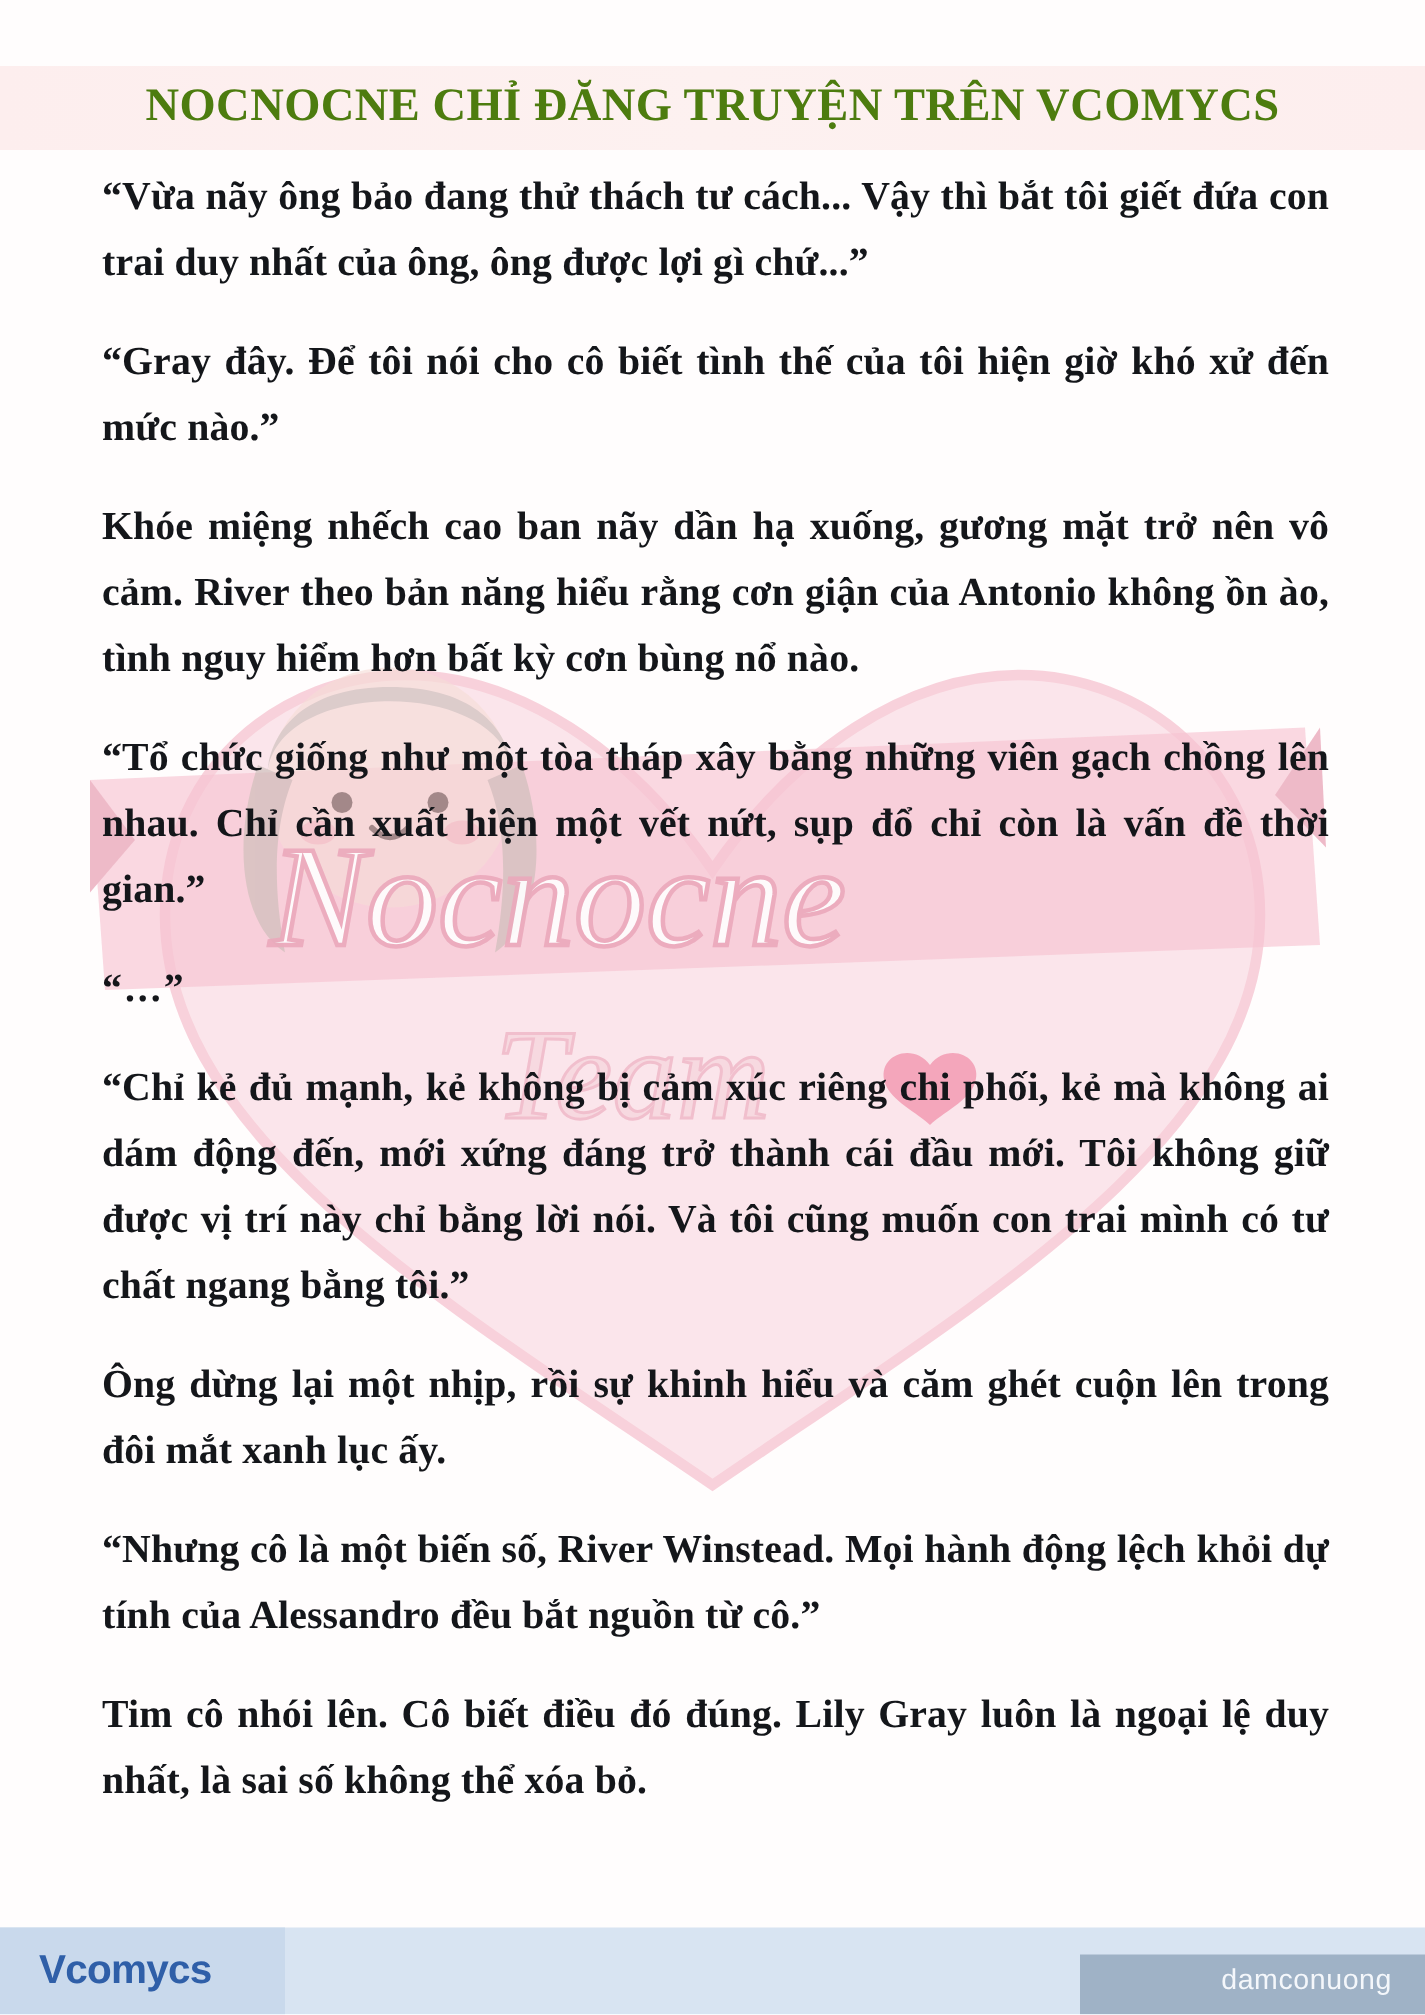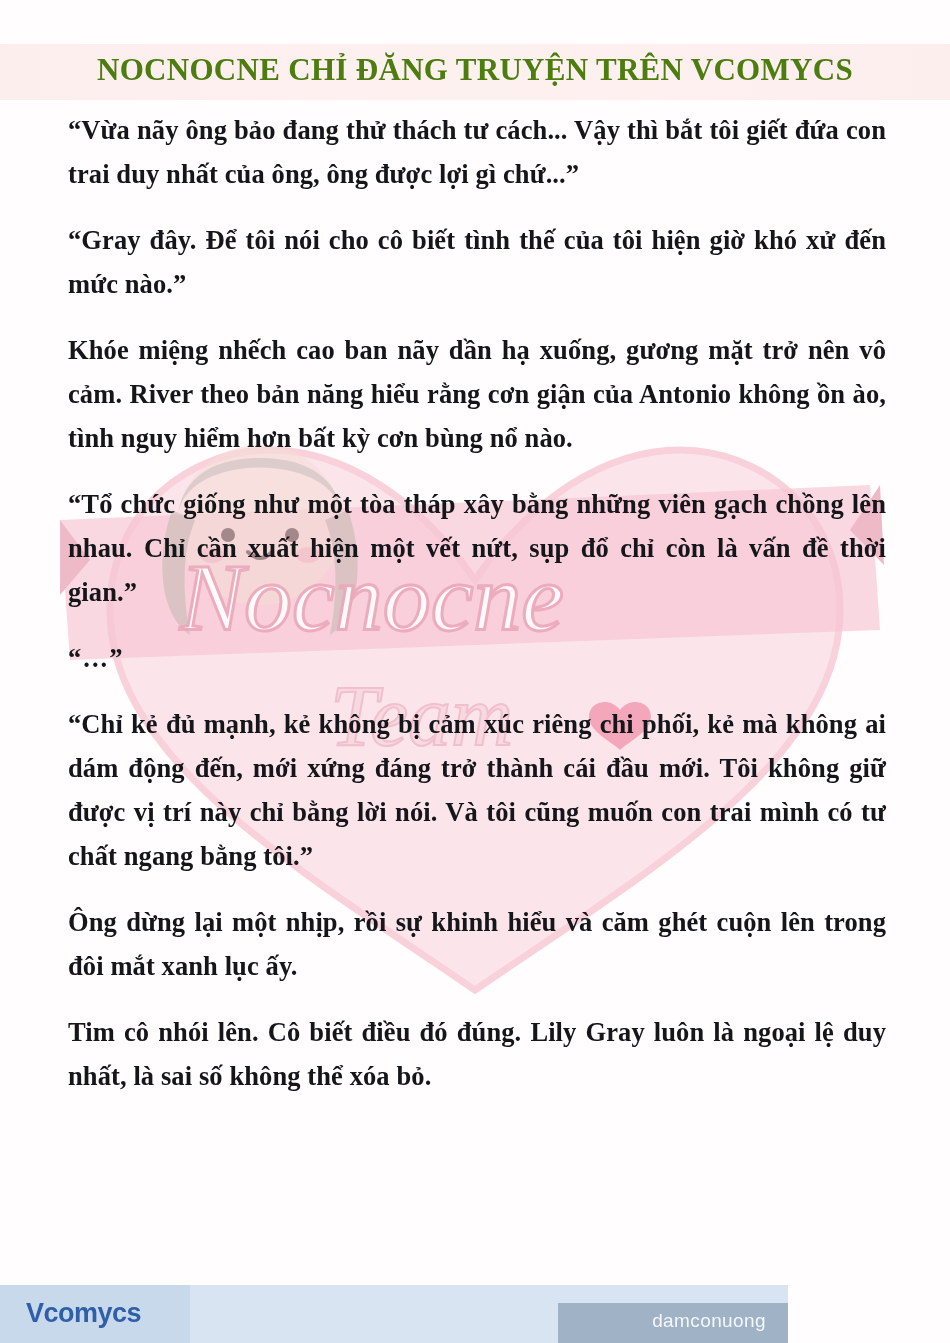--- a/index.html
+++ b/index.html
@@ -83,21 +83,21 @@
   .para.last { margin-bottom: 16px; }
   .para.ellipsis {
     letter-spacing: 2px;
   }
 
   
   .footer {
     position: absolute;
     left: 0;
     bottom: 0;
-    width: 788px;
+    width: 950px;
     height: 58px;
     background: #d8e4f2;
     z-index: 4;
     margin-top: 36px;
   }
   .footer-left {
     position: absolute;
     left: 0;
     bottom: 0;
     width: 190px;
@@ -173,20 +173,21 @@
   <div class="header-title">NOCNOCNE CHỈ ĐĂNG TRUYỆN TRÊN VCOMYCS</div>
 
   <div class="content">
     <p class="para">“Vừa nãy ông bảo đang thử thách tư cách... Vậy thì bắt tôi giết đứa con trai duy nhất của ông, ông được lợi gì chứ...”</p>
     <p class="para">“Gray đây. Để tôi nói cho cô biết tình thế của tôi hiện giờ khó xử đến mức nào.”</p>
     <p class="para">Khóe miệng nhếch cao ban nãy dần hạ xuống, gương mặt trở nên vô cảm. River theo bản năng hiểu rằng cơn giận của Antonio không ồn ào, tình nguy hiểm hơn bất kỳ cơn bùng nổ nào.</p>
     <p class="para">“Tổ chức giống như một tòa tháp xây bằng những viên gạch chồng lên nhau. Chỉ cần xuất hiện một vết nứt, sụp đổ chỉ còn là vấn đề thời gian.”</p>
     <p class="para ellipsis">“...”</p>
     <p class="para">“Chỉ kẻ đủ mạnh, kẻ không bị cảm xúc riêng chi phối, kẻ mà không ai dám động đến, mới xứng đáng trở thành cái đầu mới. Tôi không giữ được vị trí này chỉ bằng lời nói. Và tôi cũng muốn con trai mình có tư chất ngang bằng tôi.”</p>
     <p class="para">Ông dừng lại một nhịp, rồi sự khinh hiểu và căm ghét cuộn lên trong đôi mắt xanh lục ấy.</p>
+    <p class="para">“Nhưng cô là một biến số, River Winstead. Mọi hành động lệch khỏi dự tính của Alessandro đều bắt nguồn từ cô.”</p>
     <p class="para last">Tim cô nhói lên. Cô biết điều đó đúng. Lily Gray luôn là ngoại lệ duy nhất, là sai số không thể xóa bỏ.</p>
   </div>
 
   <div class="footer">
     <div class="footer-left"></div>
     <div class="brand">
       <span>Vcomycs</span>
     </div>
     <div class="footer-right"></div>
     <div class="footer-right-label">damconuong</div>

